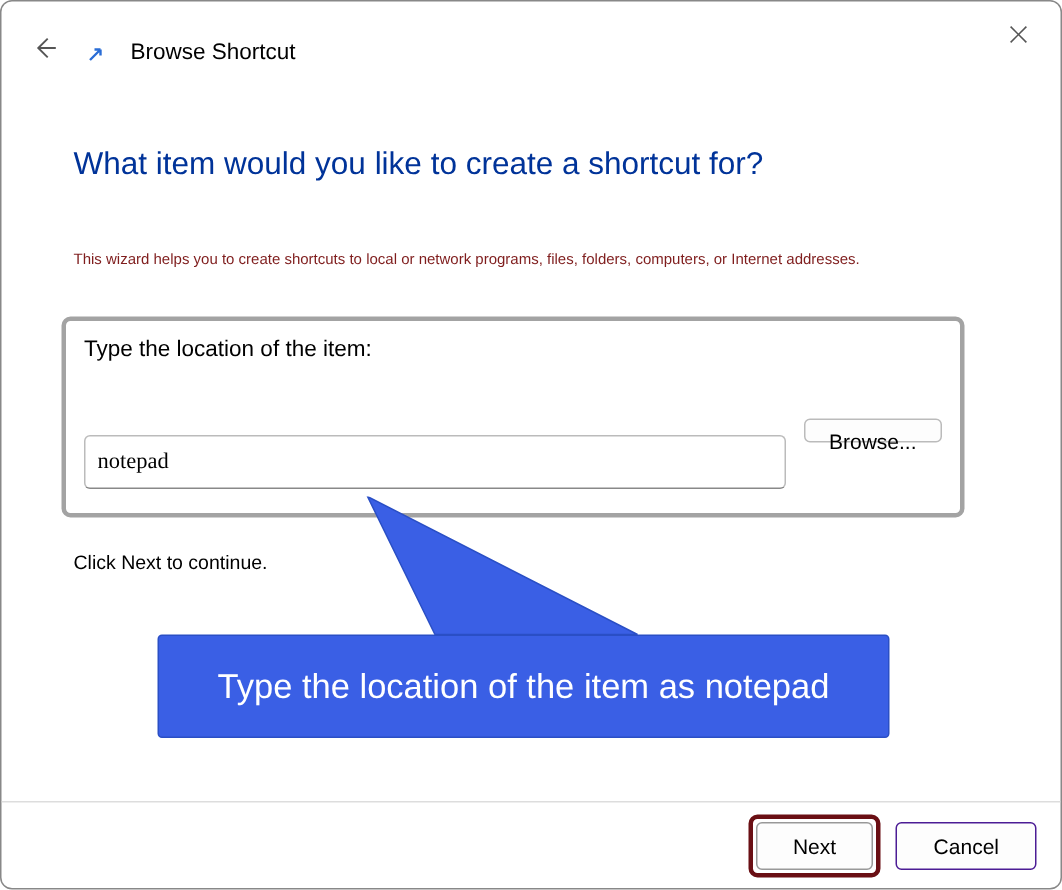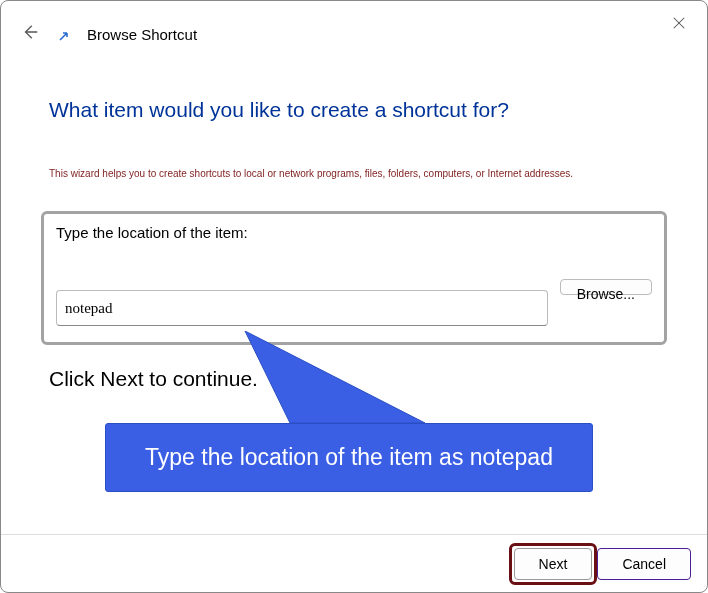--- a/index.html
+++ b/index.html
@@ -51,21 +51,21 @@
     }
     .shortcut-icon svg {
       width: 14px;
       height: 14px;
     }
     .header-title {
       font-size: 15px;
       color: #000;
     }
     .content {
-      padding: 48px 48px 0 48px;
+      padding: 48px 72px 0 48px;
     }
     .main-heading {
       font-size: 21px;
       color: #003399;
       font-weight: 400;
       margin-bottom: 44px;
     }
     .description {
       font-size: 10px;
       color: #7f1d1d;
@@ -103,21 +103,21 @@
     .browse-btn {
       padding: 6px 16px;
       font-size: 14px;
       border: 1px solid #bbb;
       background: #fdfdfd;
       border-radius: 4px;
       cursor: pointer;
       height: 16px;
     }
     .continue-text {
-      font-size: 21px;
+      font-size: 13px;
       color: #000;
     }
     .callout-container {
       position: absolute;
       left: 104px;
       top: 330px;
       width: 540px;
       height: 170px;
       pointer-events: none;
     }
@@ -143,20 +143,21 @@
       position: absolute;
       bottom: 0;
       left: 0;
       right: 0;
       height: 58px;
       border-top: 1px solid #ddd;
       display: flex;
       justify-content: flex-end;
       align-items: center;
       padding-right: 16px;
+      gap: 10px;
     }
     .footer-btn {
       padding: 6px 24px;
       font-size: 14px;
       border: 1px solid #4c1d95;
       background: #fdfdfd;
       border-radius: 4px;
       cursor: pointer;
       height: 32px;
     }

